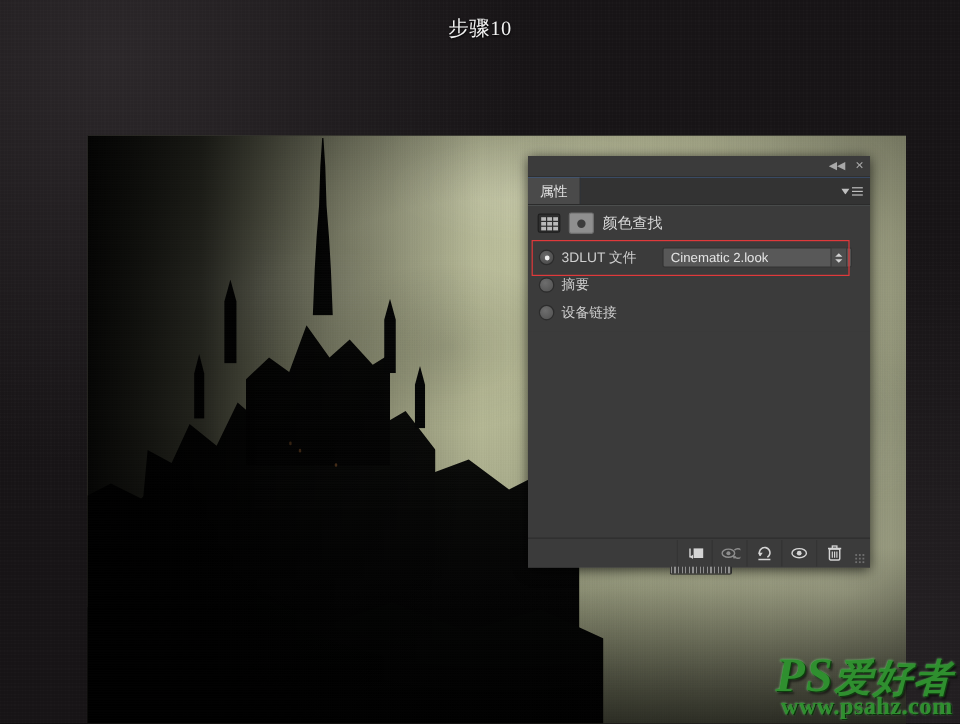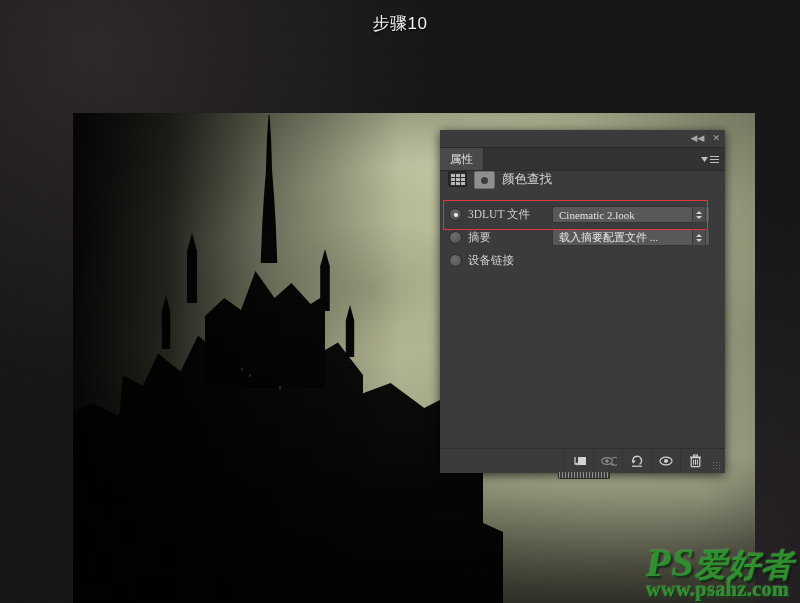--- a/index.html
+++ b/index.html
@@ -20,21 +20,21 @@
     content:"";position:absolute;inset:0;opacity:.5;
     background-image:
       repeating-linear-gradient(0deg, rgba(255,255,255,.022) 0 1px, rgba(0,0,0,0) 1px 3px),
       repeating-linear-gradient(90deg, rgba(255,255,255,.018) 0 1px, rgba(0,0,0,0) 1px 3px);
   }
 
   
   #caption{position:absolute;left:0;top:0;width:800px;text-align:center;z-index:6;}
   #title-line{
     color:#f2f2f2;font-size:17px;line-height:20px;margin-top:14px;
-    letter-spacing:.5px;text-shadow:0 1px 2px #000;
+    letter-spacing:.5px;text-shadow:0 1px 2px #000;font-family:Liberation Serif, serif;
   }
   #subtitle-line{
     color:#f4f4f4;font-size:16.5px;line-height:20px;margin-top:13px;
     letter-spacing:.5px;text-shadow:0 1px 2px #000;
   }
 
   
   #photo{
     position:absolute;left:73px;top:113px;width:682px;height:490px;
     overflow:hidden;z-index:2;
@@ -140,36 +140,36 @@
     background:#4a4a4a;color:#e2e2e2;font-size:11.5px;
     display:flex;align-items:center;padding:0 10px;border-right:1px solid #2b2b2b;
   }
   #tab-rest{flex:1;background:#333;display:flex;align-items:center;justify-content:flex-end;padding-right:6px;}
   #panel-menu{display:flex;align-items:center;gap:2px;color:#bfbfbf;font-size:10px;}
   #panel-menu .bars{display:inline-block;width:9px;}
   #panel-menu .bars i{display:block;height:1px;background:#bfbfbf;margin:2px 0;}
 
   #panel-body{background:#3b3b3b;padding:0 0 0 0;}
   #adj-header{
-    display:flex;gap:7px;height:30px;padding:0 8px;
+    display:flex;align-items:center;gap:7px;height:30px;padding:0 8px;
   }
   #icon-grid{
     width:19px;height:16px;background:#2e2e2e;border:1px solid #1f1f1f;border-radius:2px;
     display:grid;grid-template-columns:repeat(3,1fr);grid-template-rows:repeat(3,1fr);
     gap:1px;padding:1.5px;box-sizing:border-box;
   }
   #icon-grid span{background:#b9b9b9;display:block;}
   #icon-circle{
     width:19px;height:16px;background:#8f8f8f;border:1px solid #6d6d6d;border-radius:2px;
     display:flex;align-items:center;justify-content:center;
   }
   #icon-circle b{width:7px;height:7px;border-radius:50%;background:#3c3c3c;display:block;}
   #adj-title{color:#d8d8d8;font-size:12.5px;}
 
-  #rows{padding:2px 5px 4px 0;position:relative;font-family:Liberation Serif, serif;}
+  #rows{padding:2px 5px 4px 0;position:relative;}
   .prop-row{display:flex;align-items:center;height:23px;padding:0 10px 0 9px;gap:6px;}
   .radio{
     width:11px;height:11px;border-radius:50%;flex:0 0 auto;
     background:radial-gradient(circle at 40% 35%, #6e6e6e, #4f4f4f);
     border:1px solid #2c2c2c;display:flex;align-items:center;justify-content:center;
   }
   .radio.on{background:radial-gradient(circle at 40% 35%, #6a6a6a, #444);}
   .radio.on i{width:4px;height:4px;border-radius:50%;background:#f0f0f0;display:block;}
   .prop-label{color:#cfcfcf;font-size:11.5px;white-space:nowrap;}
   .prop-label.w{width:78px;}
@@ -209,21 +209,21 @@
   #grip div{width:9px;height:9px;
     background-image:radial-gradient(circle, #6f6f6f 45%, rgba(0,0,0,0) 46%);
     background-size:3px 3px;}
   #panel-resize{
     position:absolute;left:118px;bottom:-6px;width:50px;height:6px;
     background:repeating-linear-gradient(90deg,#8f8f8f 0 1px,#3a3a3a 1px 3px);
     border:1px solid #2c2c2c;border-top:none;border-radius:0 0 2px 2px;
   }
 
   
-  #watermark{position:absolute;right:6px;bottom:4px;z-index:9;line-height:1;}
+  #watermark{position:absolute;right:6px;bottom:4px;z-index:9;text-align:right;line-height:1;}
   #wm-main{
     font-family:"Liberation Serif","DejaVu Serif",serif;
     font-size:40px;font-weight:bold;font-style:italic;
     color:#2f8f2f;
     text-shadow:1px 1px 0 #0d3d0d, 2px 2px 2px rgba(0,0,0,.6), 0 0 2px #7fd07f;
     letter-spacing:1px;
   }
   #wm-main .cn{font-family:"DejaVu Sans","Liberation Sans",sans-serif;font-size:32px;}
   #wm-url{
     font-family:"Liberation Serif","DejaVu Serif",serif;
@@ -319,27 +319,20 @@
           <span class="stepper">
               <i class="up"></i>
               <i class="dn"></i>
             </span>
         </span>
       </div>
 
       <div class="prop-row">
         <span class="radio"></span>
         <span class="prop-label w">摘要</span>
-        <span class="combo">
-          <span>载入摘要配置文件 ...</span>
-          <span class="stepper">
-              <i class="up"></i>
-              <i class="dn"></i>
-            </span>
-        </span>
       </div>
 
       <div class="prop-row">
         <span class="radio"></span>
         <span class="prop-label w">设备链接</span>
       </div>
 
 
       <div id="highlight-box"></div>
     </div>

